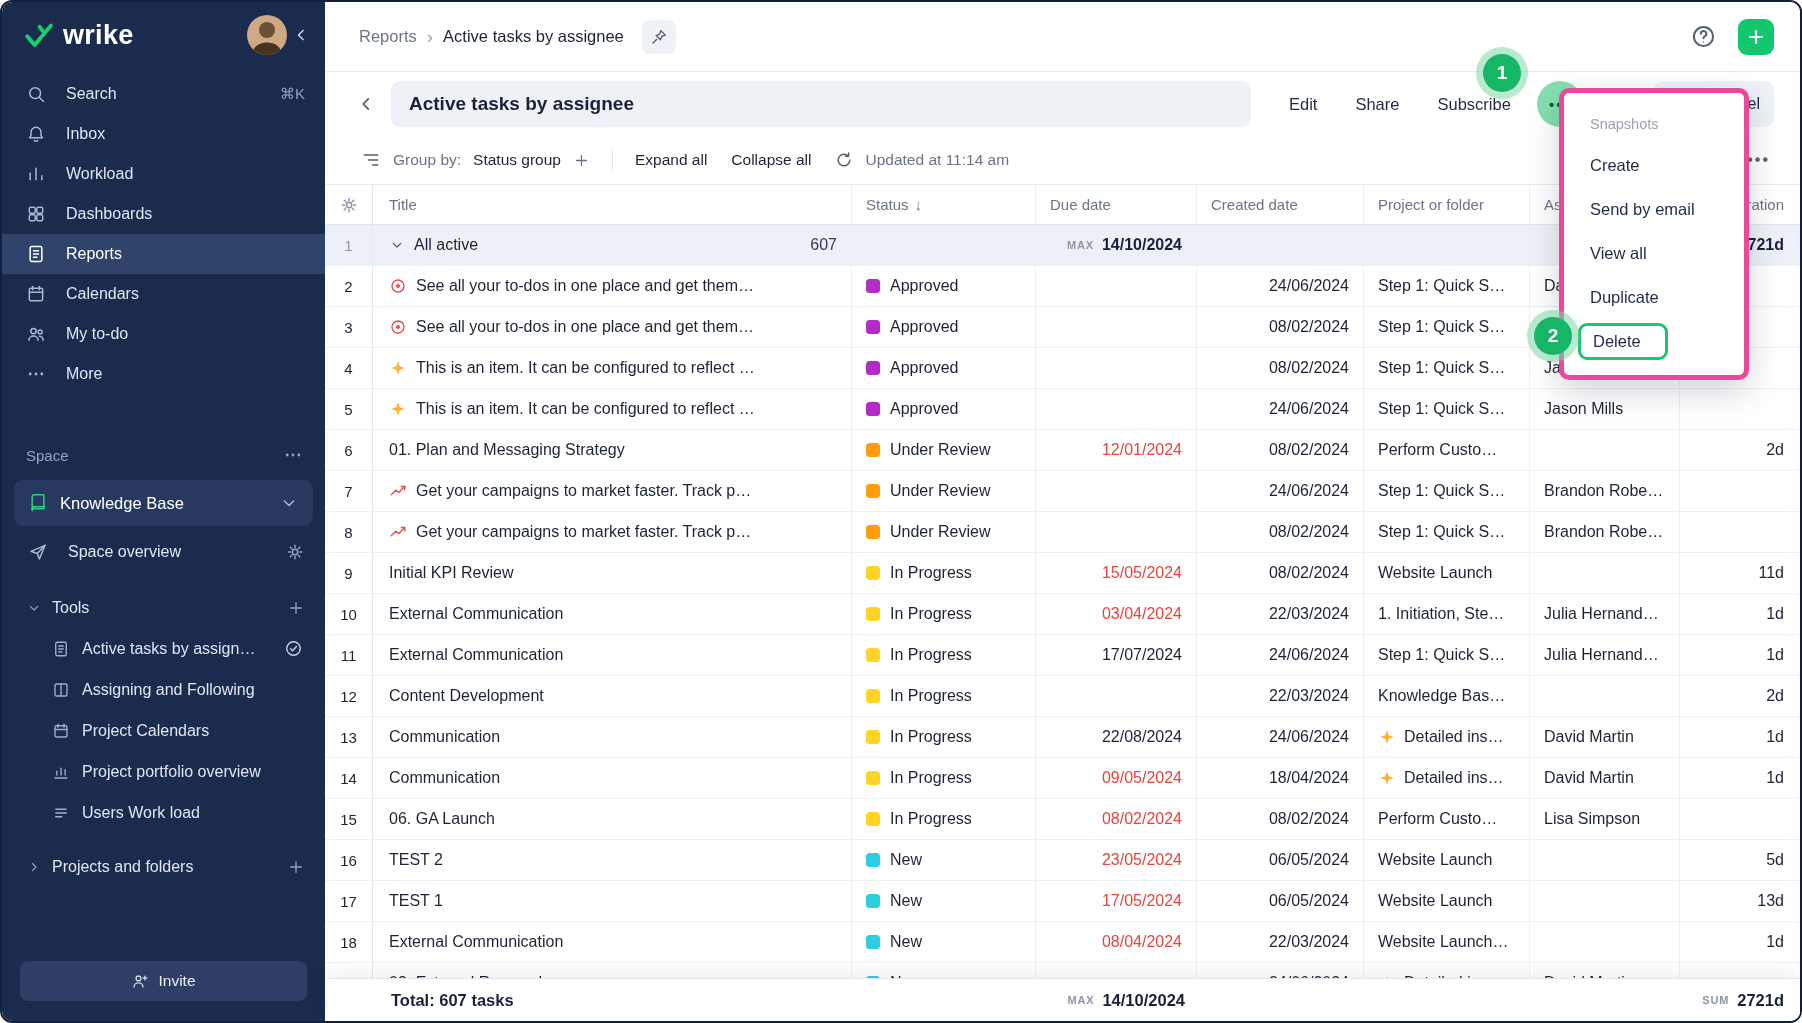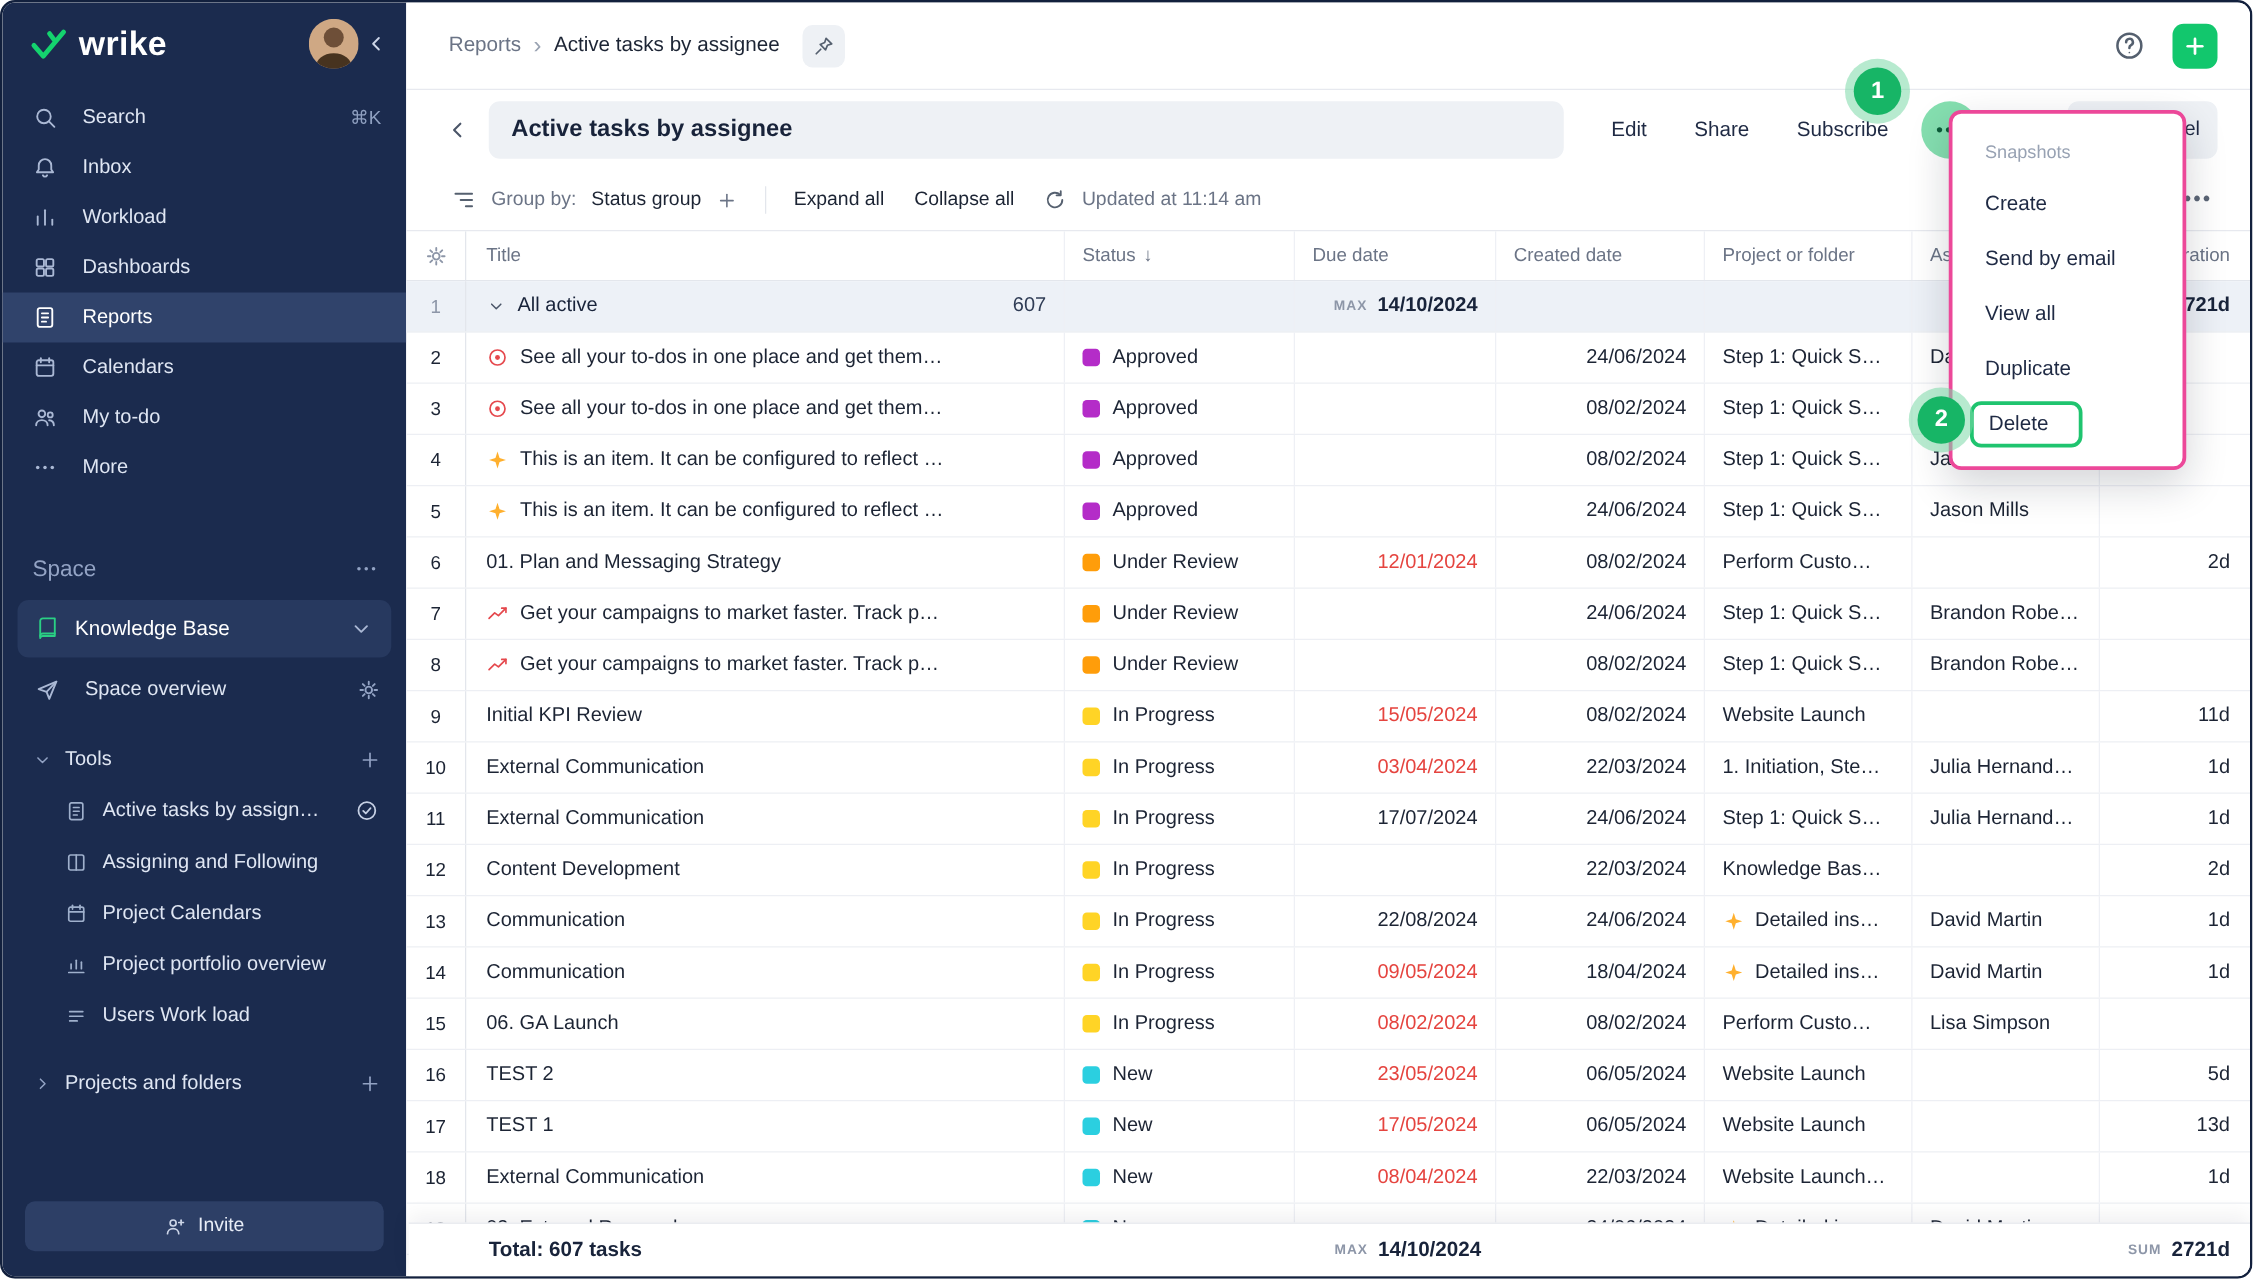--- a/index.html
+++ b/index.html
@@ -17,21 +17,21 @@
   .collapse{color:#cdd6e8;cursor:pointer;display:flex;}
   .ic-wrap{display:inline-flex;width:20px;height:20px;flex:none;align-items:center;justify-content:center;}
   .ic-wrap svg{width:100%;height:100%;}
   .ic-wrap.sm{width:18px;height:18px;}
   .side-row{display:flex;align-items:center;height:40px;padding:0 20px 0 24px;gap:20px;font-size:16px;color:#dfe6f3;cursor:pointer;flex:none;}
   .side-row .ic-wrap{color:#aab8d4;}
   .side-row.active{background:#30436b;color:#fff;}
   .side-row.active .ic-wrap{color:#fff;}
   .grow{flex:1;min-width:0;overflow:hidden;text-overflow:ellipsis;white-space:nowrap;}
   .shortcut{color:#8fa0c0;font-size:15px;}
-  .space-label-row{margin-top:44px;display:flex;align-items:center;padding:0 22px 0 24px;height:34px;color:#93a3c4;font-size:18px;flex:none;}
+  .space-label-row{margin-top:44px;display:flex;align-items:center;padding:0 22px 0 24px;height:34px;color:#93a3c4;font-size:15px;flex:none;}
   .space-label-row .ic-wrap{margin-left:auto;color:#93a3c4;cursor:pointer;}
   .kb-row{margin:8px 12px 2px;height:46px;border-radius:9px;background:#27395f;display:flex;align-items:center;gap:12px;padding:0 14px;font-size:16.5px;color:#fff;cursor:pointer;flex:none;}
   .kb-row .book-ic{color:#2ad084;}
   .kb-row .chev{margin-left:auto;color:#aab8d4;}
   .overview-row{padding-left:26px;margin-top:4px;}
   .overview-row .gear-right{margin-left:auto;color:#93a3c4;}
   .tools-header{margin-top:16px;gap:10px;}
   .tools-header .chev-sm,.projects-row .chev-sm{color:#93a3c4;width:16px;height:16px;}
   .tools-header .plus-right,.projects-row .plus-right{margin-left:auto;color:#93a3c4;width:18px;height:18px;}
   .tool{padding-left:50px;height:41px;gap:12px;}
@@ -99,21 +99,21 @@
   .sparkle{color:#ffb02e;}
   .chartline{color:#e5484d;}
 
   .tfooter{position:absolute;left:2px;right:0;bottom:0;height:43px;background:#fff;border-top:1px solid #e3e6ec;box-shadow:0 -6px 16px rgba(16,24,40,.06);display:grid;grid-template-columns:48px 479px 184px 161px 167px 166px 150px minmax(0,1fr);align-items:center;z-index:40;font-size:16.5px;}
   .fc{display:flex;align-items:center;padding:0 14px;overflow:hidden;white-space:nowrap;}
   .fc.total{font-weight:600;color:#18233a;padding-left:16px;}
   .fc.right{justify-content:flex-end;}
   .fc.dur{padding-right:16px;}
 
   
-  .menu{position:absolute;left:1557px;top:86px;width:190px;background:#fff;border:3px solid #ec4899;border-radius:10px;box-shadow:0 12px 32px rgba(16,24,40,.18);padding:12px 0;z-index:100;}
+  .menu{position:absolute;left:1557px;top:86px;width:190px;background:#fff;border:5px solid #ec4899;border-radius:10px;box-shadow:0 12px 32px rgba(16,24,40,.18);padding:12px 0;z-index:100;}
   .menu-header{height:38px;display:flex;align-items:center;padding:0 26px;color:#98a2b3;font-size:14.5px;}
   .menu-item{height:44px;display:flex;align-items:center;padding:0 26px;font-size:16.5px;color:#1f2a44;cursor:pointer;}
   .delete-box{border:3px solid #1fc46f;border-radius:9px;padding:6px 24px 6px 12px;margin-left:-12px;}
   .badge{position:absolute;width:38px;height:38px;border-radius:50%;background:#17b566;color:#fff;font-size:19px;font-weight:700;display:flex;align-items:center;justify-content:center;z-index:120;box-shadow:0 0 0 7px rgba(123,216,168,.55);}
   #badge1{left:1481px;top:52px;}
   #badge2{left:1532px;top:315px;}
 </style>
 </head>
 <body>
 

